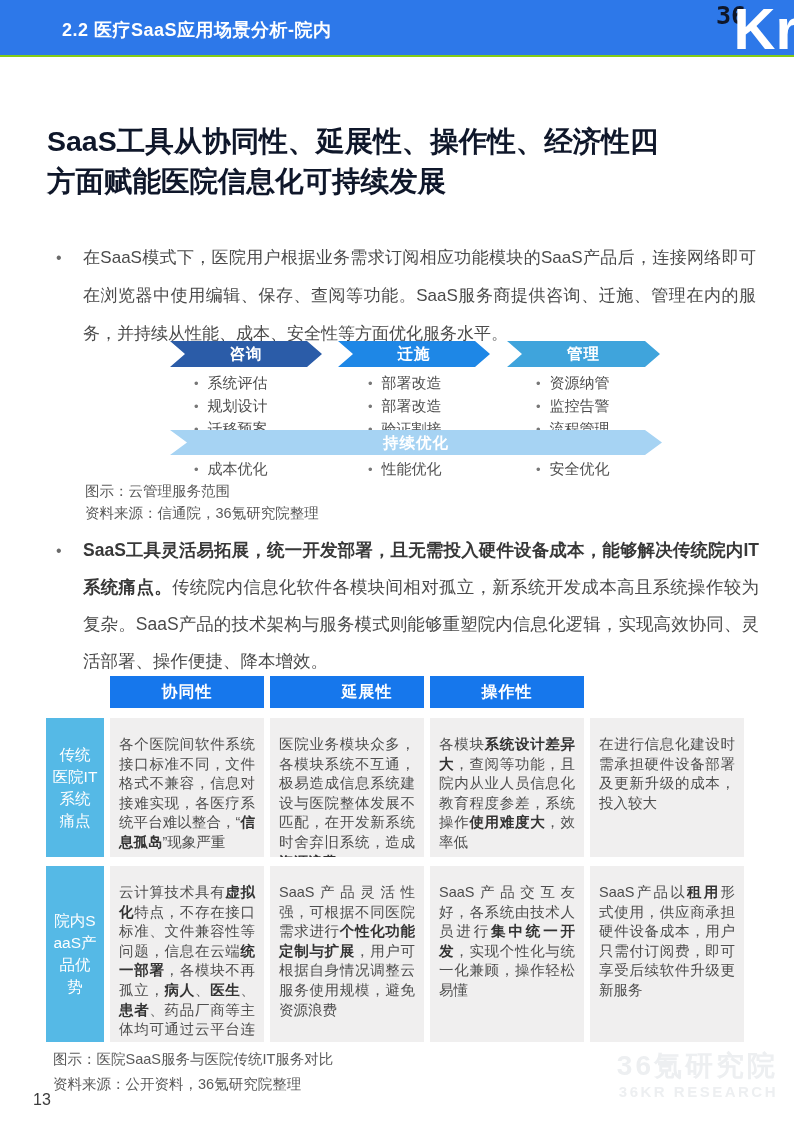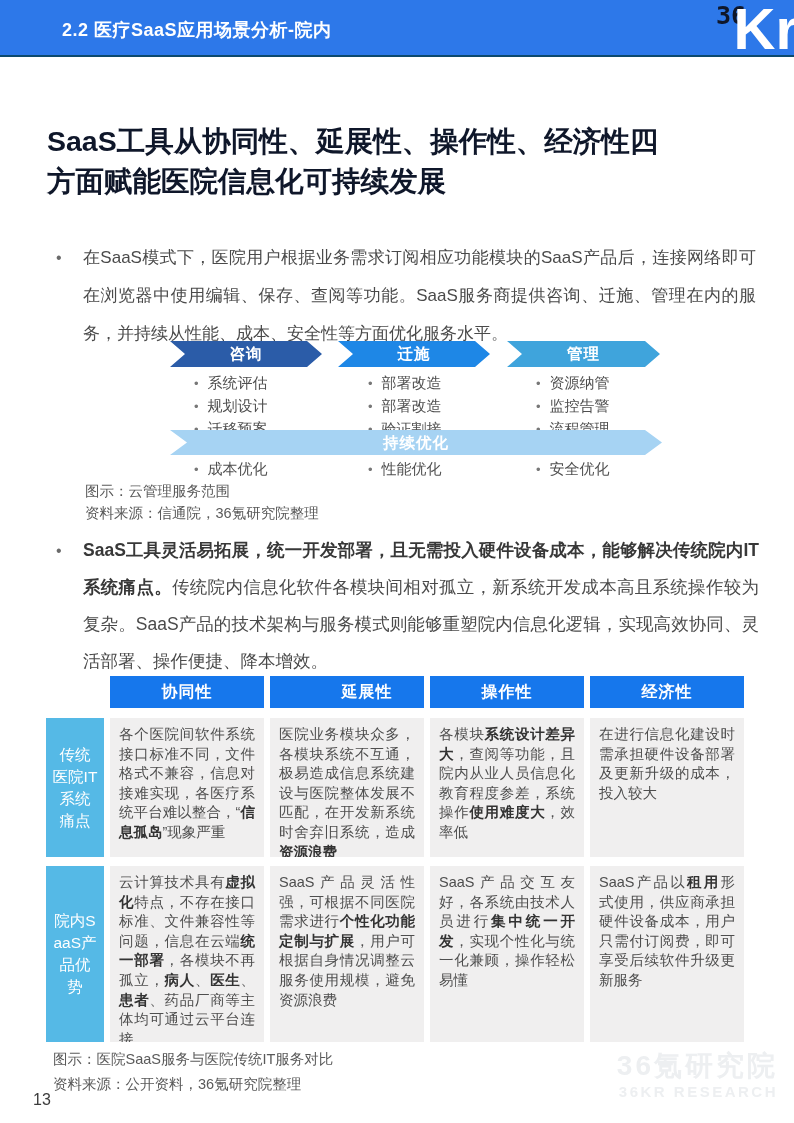--- a/index.html
+++ b/index.html
@@ -5,21 +5,21 @@
   * { margin:0; padding:0; box-sizing:border-box; }
   html,body { background:#ffffff; }
   .page {
     position:relative; width:794px; height:1123px; margin:0 auto;
     background:#ffffff; overflow:hidden;
     font-family:"Liberation Sans","DejaVu Sans",sans-serif;
   }
   
   .topbar {
     position:absolute; left:0; top:0; width:794px; height:57px;
-    overflow:hidden; border-bottom:2px solid #0c4a6e;
+    overflow:hidden; border-bottom:2px solid #84cc16;
   }
   .topbar-title {
     position:absolute; left:62px; top:0; height:57px; line-height:60px;
     color:#ffffff; font-size:18px; font-weight:700; letter-spacing:0.5px;
   }
   .logo { position:absolute; right:0; top:0; width:120px; height:57px; }
   .logo-36 { position:absolute; right:48px; top:1px; color:#0f172a; font-size:25px; font-weight:700; font-family:"DejaVu Sans Mono",monospace; }
   .logo-kr { position:absolute; right:-4px; top:0px; color:#fff; font-size:58px; font-weight:700; line-height:58px; }
   
   .doc-title { position:absolute; left:47px; top:121px; width:716px; font-weight:700; font-size:28.5px; line-height:40px; }
@@ -68,21 +68,21 @@
   }
   .tc1 { left:64px; } .tc2 { left:224px; } .tc3 { left:384px; } .tc4 { left:544px; }
   .row-label {
     position:absolute; left:0; width:58px; color:#fff; font-size:15.5px; line-height:22px;
     display:flex; align-items:center; justify-content:center; text-align:center;
     padding:0 6px; word-break:break-all;
   }
   .r1 { top:42px; height:139px; }
   .r2 { top:190px; height:176px; }
   .cell {
-    position:absolute; width:154px; background:#f0efef; padding:7px 9px;
+    position:absolute; width:154px; background:#f0efef; padding:17px 9px;
     font-size:14.5px; line-height:19.6px; color:#4e4e4e; text-align:justify; overflow:hidden;
   }
   .cell .bseg { font-weight:700; color:#333333; }
   
   .pagenum { position:absolute; left:33px; top:1091px; font-size:16px; color:#3c3c3c; }
   .watermark { position:absolute; right:16px; top:1051px; text-align:right; color:#edeff1; pointer-events:none; }
   .wm-cn { font-size:28px; font-weight:700; letter-spacing:3px; line-height:30px; }
   .wm-en { font-size:15px; font-weight:700; letter-spacing:2.5px; line-height:22px; }
 </style>
 </head>
@@ -153,21 +153,20 @@
     <span class="dot">•</span>
     <p>
       <strong>SaaS工具灵活易拓展，统一开发部署，且无需投入硬件设备成本，能够解决传统院内IT系统痛点。</strong><span>传统院内信息化软件各模块间相对孤立，新系统开发成本高且系统操作较为复杂。SaaS产品的技术架构与服务模式则能够重塑院内信息化逻辑，实现高效协同、灵活部署、操作便捷、降本增效。</span>
     </p>
   </div>
 
   <div class="cmp-table">
     <div class="th tc1" style="background-color: rgb(22, 119, 236); text-align: center;">协同性</div>
     <div class="th tc2" style="background-color: rgb(22, 119, 236); padding-left: 40px;">延展性</div>
     <div class="th tc3" style="background-color: rgb(22, 119, 236);">操作性</div>
-    <div class="th tc4" style="background-color: rgb(22, 119, 236);">经济性</div>
 
     <div class="row-label r1" style="background-color: rgb(85, 185, 230);">传统医院IT系统痛点</div>
     <div class="cell tc1 r1"><span>各个医院间软件系统接口标准不同，文件格式不兼容，信息对接难实现，各医疗系统平台难以整合，“</span><span class="bseg">信息孤岛</span><span>”现象严重</span></div>
     <div class="cell tc2 r1"><span>医院业务模块众多，各模块系统不互通，极易造成信息系统建设与医院整体发展不匹配，在开发新系统时舍弃旧系统，造成</span><span class="bseg">资源浪费</span></div>
     <div class="cell tc3 r1"><span>各模块</span><span class="bseg">系统设计差异大</span><span>，查阅等功能，且院内从业人员信息化教育程度参差，系统操作</span><span class="bseg">使用难度大</span><span>，效率低</span></div>
     <div class="cell tc4 r1"><span>在进行信息化建设时需承担硬件设备部署及更新升级的成本，投入较大</span></div>
 
     <div class="row-label r2" style="background-color: rgb(85, 185, 230);">院内SaaS产品优势</div>
     <div class="cell tc1 r2"><span>云计算技术具有</span><span class="bseg">虚拟化</span><span>特点，不存在接口标准、文件兼容性等问题，信息在云端</span><span class="bseg">统一部署</span><span>，各模块不再孤立，</span><span class="bseg">病人</span><span>、</span><span class="bseg">医生</span><span>、</span><span class="bseg">患者</span><span>、药品厂商等主体均可通过云平台连接</span></div>
     <div class="cell tc2 r2"><span>SaaS产品灵活性强，可根据不同医院需求进行</span><span class="bseg">个性化功能定制与扩展</span><span>，用户可根据自身情况调整云服务使用规模，避免资源浪费</span></div>

